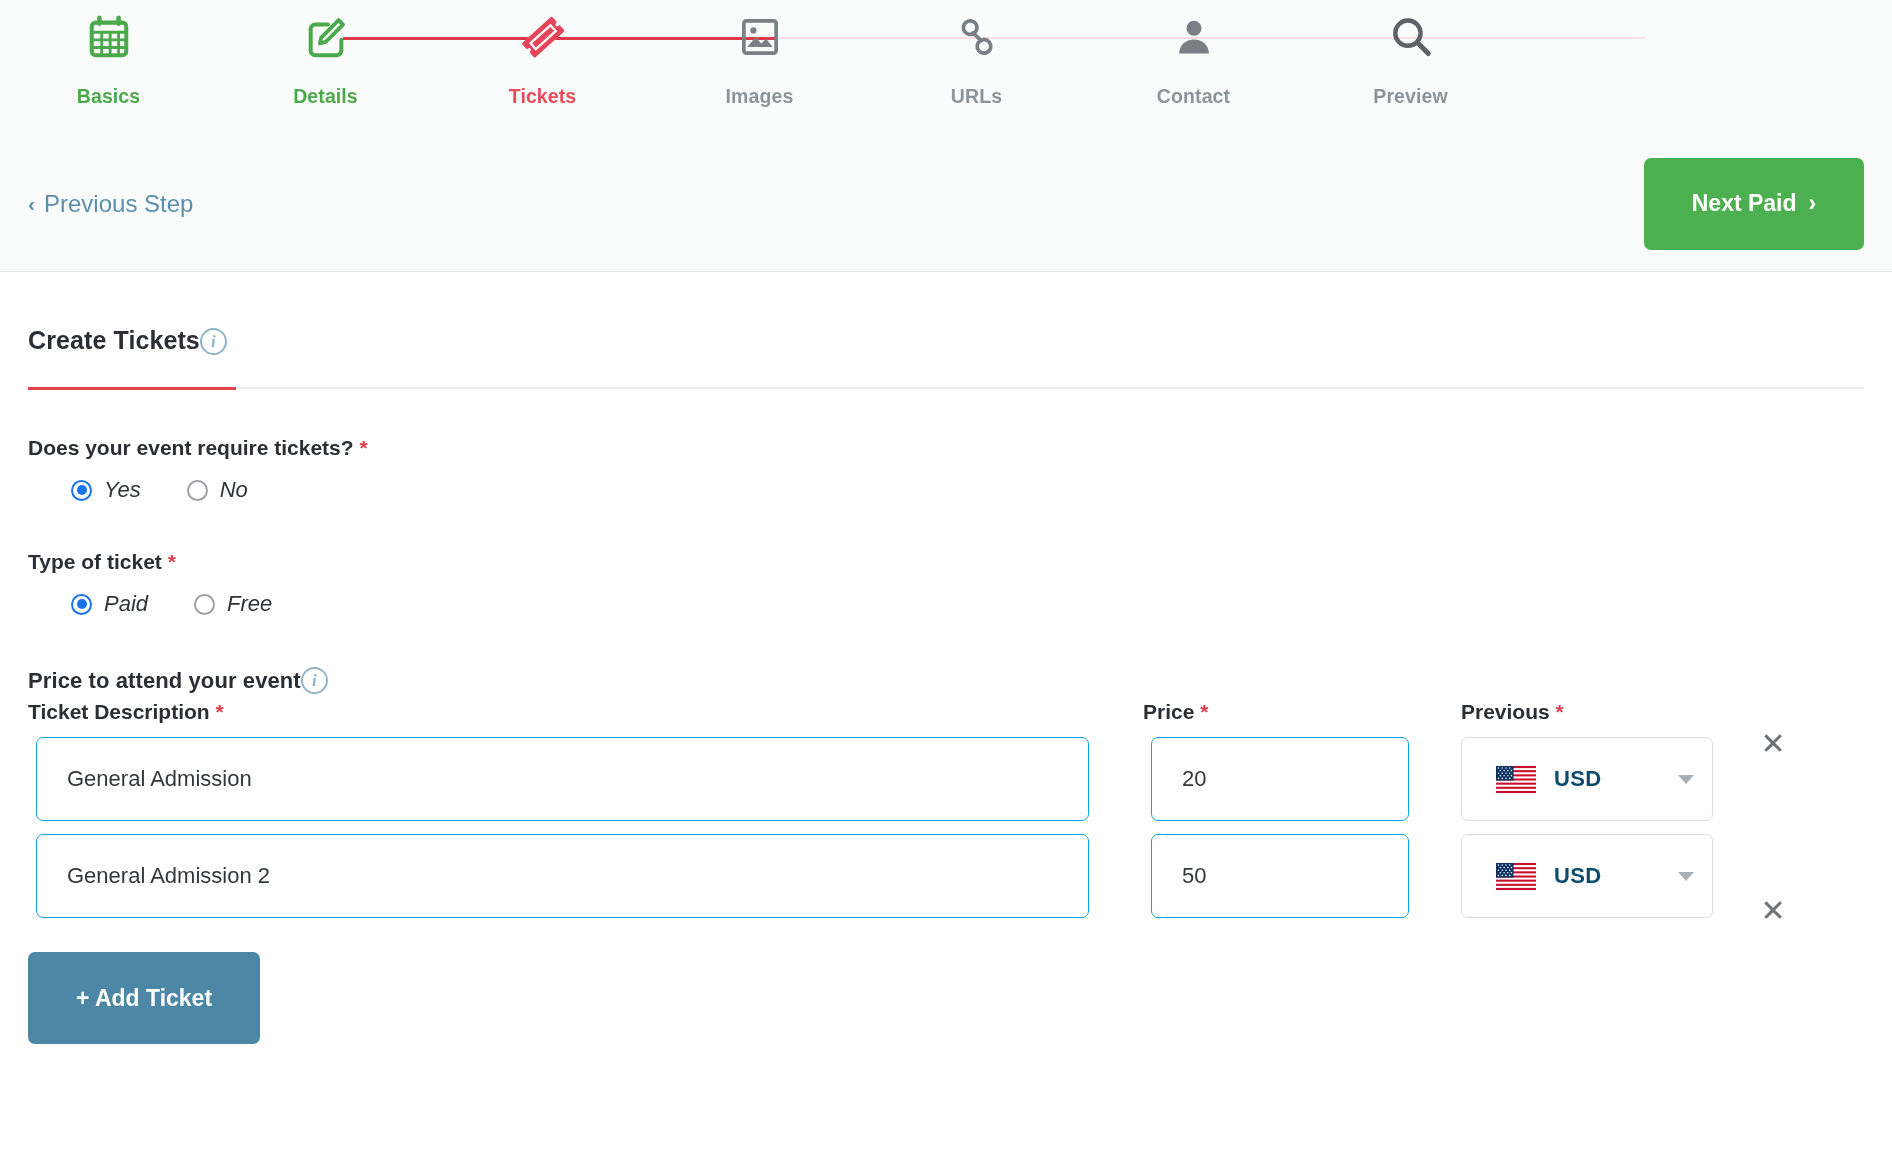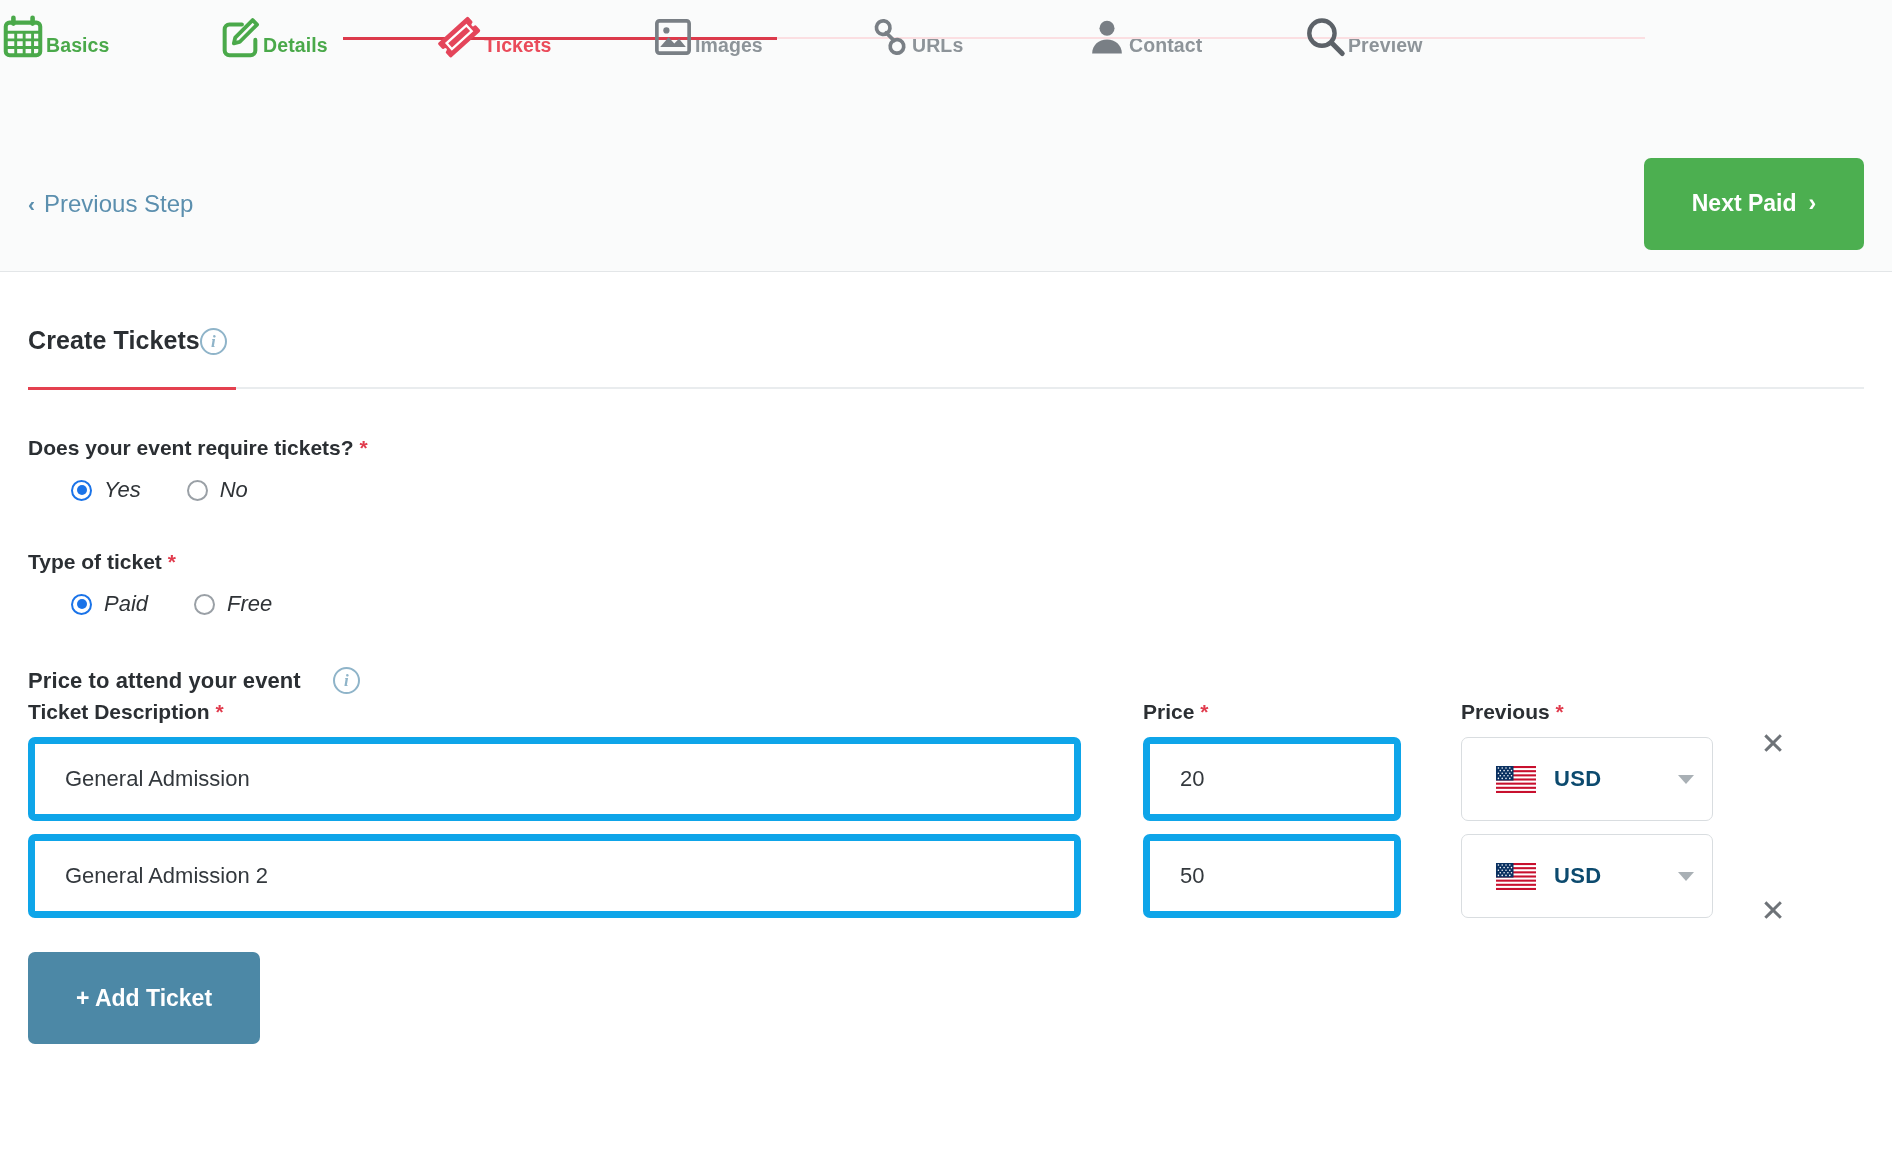--- a/index.html
+++ b/index.html
@@ -22,21 +22,21 @@
   }
   .stepper {
     display: flex;
     align-items: flex-start;
     padding: 6px 0 0 0;
     height: 136px;
   }
   .step {
     width: 217px;
     display: flex;
-    flex-direction: row;
+    flex-direction: column;
     align-items: center;
     position: relative;
     flex: 0 0 auto;
   }
   .step:first-child { margin-left: 126px; }
   .step-icon {
     height: 62px;
     display: flex;
     align-items: center;
     justify-content: center;
@@ -189,21 +189,21 @@
     width: 10px; height: 10px;
     border-radius: 50%;
     background: #1a73e8;
   }
   .radio-text { font-size: 22px; color: #2f3337; }
 
   
   .price-head {
     display: flex;
     align-items: center;
-    gap: 32px;
+    gap: 0;
     margin-top: 50px;
   }
   .price-head .section-title { font-size: 22px; }
 
   .ticket-grid { margin-top: 6px; }
   .grid-headers {
     display: flex;
     align-items: flex-end;
     margin-top: 0;
   }
@@ -218,28 +218,29 @@
   }
 
   .ticket-row {
     display: flex;
     align-items: center;
     margin-top: 13px;
   }
   .txt-input {
     height: 84px;
     width: 100%;
-    border: 7px solid #0ea5e9;
+    border: 1px solid #0ea5e9;
     border-radius: 7px;
     background: #fff;
     font-family: "Liberation Sans", sans-serif;
     font-size: 22px;
     color: #33383d;
     padding: 0 30px;
     outline: none;
+    margin-left: 8px;
   }
   .txt-input::placeholder { color: #9aa2a8; }
 
   .select-box {
     height: 84px;
     width: 100%;
     border: 1px solid #d9dde0;
     border-radius: 7px;
     background: #fff;
     display: flex;

